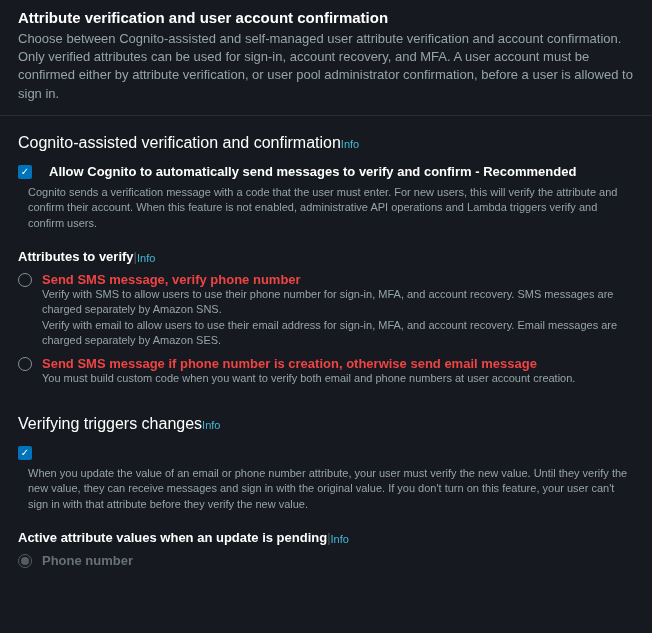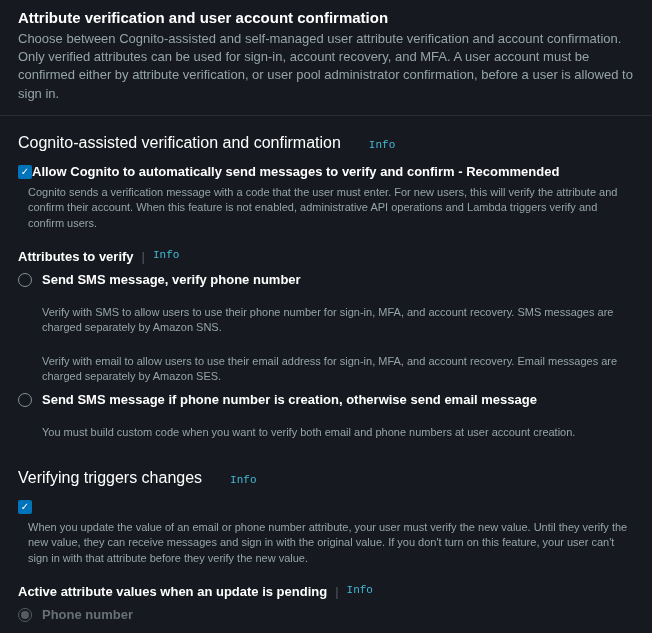--- a/index.html
+++ b/index.html
@@ -37,33 +37,32 @@
     .subsection {
       margin-bottom: 28px;
     }
     .subsection-title {
       font-size: 16px;
       font-weight: 400;
       color: #ffffff;
       margin-bottom: 4px;
       display: flex;
       align-items: baseline;
-      gap: 28px;
+      gap: 0;
     }
     .info-link {
       color: #44b9d6;
       font-size: 11px;
       font-weight: 400;
       cursor: pointer;
-      font-family: Liberation Mono, monospace;
     }
     .option-row {
       display: flex;
       align-items: flex-start;
-      gap: 0;
+      gap: 17px;
       margin-bottom: 6px;
       margin-top: 12px;
     }
     .checkbox {
       width: 14px;
       height: 14px;
       border-radius: 2px;
       flex-shrink: 0;
       margin-top: 1px;
       display: flex;
@@ -124,22 +123,21 @@
       line-height: 1.4;
       margin-left: 10px;
       margin-bottom: 2px;
     }
     .field-label {
       font-size: 13px;
       font-weight: 700;
       color: #ffffff;
       margin-top: 18px;
       display: flex;
-      align-items: flex-start;
-      gap: 8px;
+      align-items: flex-end;
     }
     .divider {
       color: #545b64;
       font-weight: 400;
     }
     .field-desc {
       font-size: 11px;
       color: #95a5a6;
       line-height: 1.4;
       margin-top: 2px;
@@ -149,31 +147,31 @@
     }
     .radio-row {
       display: flex;
       align-items: flex-start;
       gap: 10px;
       margin-top: 8px;
     }
     .radio-label {
       font-size: 13px;
       font-weight: 700;
-      color: #ffffff;
+      color: #ef4444;
     }
     .radio-label.disabled {
       color: #687078;
     }
     .radio-desc {
       font-size: 11px;
       color: #95a5a6;
       line-height: 1.4;
       margin-left: 24px;
-      margin-top: 18px;
+      margin-top: 0;
     }
   </style>
 </head>
 <body>
 
 <div class="header-section">
   <div class="header-title">Attribute verification and user account confirmation</div>
   <div class="header-desc">Choose between Cognito-assisted and self-managed user attribute verification and account confirmation. Only verified attributes can be used for sign-in, account recovery, and MFA. A user account must be confirmed either by attribute verification, or user pool administrator confirmation, before a user is allowed to sign in.</div>
 </div>
 

